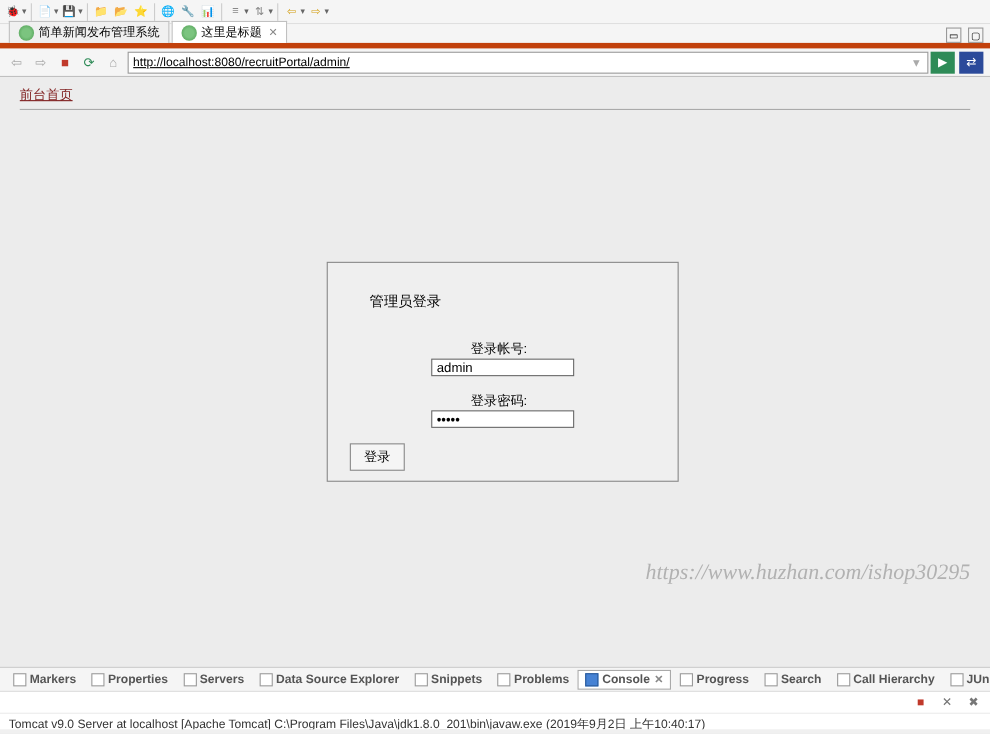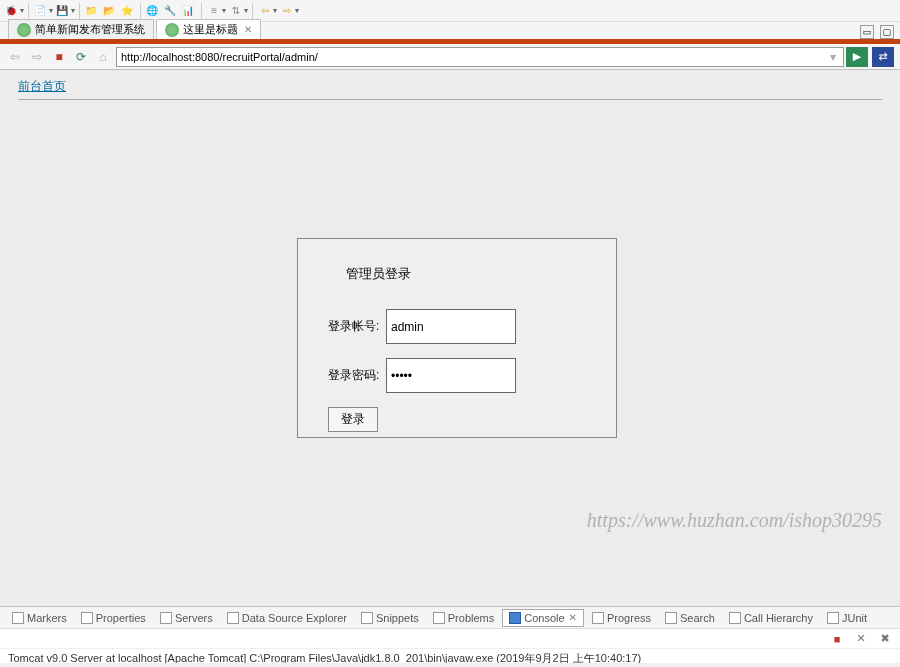--- a/index.html
+++ b/index.html
@@ -19,43 +19,43 @@
     .globe { background: radial-gradient(#7bc47f 40%, #4a9a4e); }
     .tab-close { margin-left: 6px; color: #888; font-size: 10px; }
     .tab-ctrl { position: absolute; right: 6px; top: 3px; display: flex; gap: 6px; }
     .tab-ctrl span { width: 14px; height: 14px; border: 1px solid #999; display: inline-flex; align-items: center; justify-content: center; font-size: 9px; cursor: pointer; }
     
     
     .addr-bar { height: 26px; background: #f5f5f5; border-bottom: 1px solid #c0c0c0; display: flex; align-items: center; padding: 0 6px; gap: 4px; }
     .nav-btn { width: 18px; height: 18px; display: inline-flex; align-items: center; justify-content: center; cursor: pointer; font-size: 12px; color: #2b7abf; }
     .nav-btn.red { color: #c0392b; }
     .nav-btn.gray { color: #aaa; }
-    .url-input { flex: 1; height: 20px; border: 1px solid #999; background: #fff; padding: 0 4px; font-size: 11px; }
+    .url-input { flex: 1; height: 20px; border: 1px solid #999; background: #fff; padding: 0 4px; font-size: 11px; text-decoration: underline; }
     .go-btn { width: 22px; height: 20px; background: #2e8b57; display: inline-flex; align-items: center; justify-content: center; color: #fff; cursor: pointer; font-size: 11px; }
     .switch-btn { width: 22px; height: 20px; background: #2b4a9a; display: inline-flex; align-items: center; justify-content: center; color: #fff; cursor: pointer; font-size: 11px; }
     
     
     .page-content { background: #ececec; height: 536px; position: relative; padding: 8px 18px; }
-    .front-link { color: #0369a1; text-decoration: underline; font-size: 12px; cursor: pointer; }
+    .front-link { color: #7f1d1d; text-decoration: underline; font-size: 12px; cursor: pointer; }
     .hr-line { border: none; border-top: 1px solid #aaa; margin-top: 4px; }
     
     
-    .login-box { position: absolute; left: 297px; top: 168px; width: 320px; height: 200px; border: 1px solid #888; background: #efefef; padding: 26px 30px; }
+    .login-box { position: absolute; left: 297px; top: 168px; width: 320px; height: 200px; border: 1px solid #888; background: #efefef; padding: 26px 20px; }
     .login-title { font-size: 13px; margin-bottom: 26px; margin-left: 18px; }
-    .form-row { display: flex; align-items: center; margin-bottom: 14px; }
+    .form-row { display: flex; align-items: center; margin-bottom: 14px; flex-direction: column; }
     .form-label { width: 58px; font-size: 12px; }
-    .form-input { width: 130px; height: 35px; border: 1px solid #666; background: #fff; padding: 0 4px; font-size: 12px; }
+    .form-input { width: 130px; height: 16px; border: 1px solid #666; background: #fff; padding: 0 4px; font-size: 12px; }
     .login-btn-wrap { margin-top: 6px; }
     .login-btn { padding: 3px 12px; border: 1px solid #888; background: #f5f5f5; font-size: 12px; cursor: pointer; }
     
     .watermark { position: absolute; right: 18px; bottom: 74px; font-size: 20px; color: #999; font-style: italic; font-family: serif; opacity: 0.7; }
     
     
     .bottom-tabs { height: 22px; background: #f5f5f5; border-top: 1px solid #c0c0c0; display: flex; align-items: center; padding: 0 6px; gap: 2px; overflow: hidden; }
-    .btab { display: flex; align-items: center; padding: 2px 6px; font-size: 11px; color: #555; cursor: pointer; white-space: nowrap; }
+    .btab { display: flex; align-items: center; padding: 2px 6px; font-size: 11px; color: #555; cursor: pointer; white-space: nowrap; font-weight: bold; }
     .btab.active { background: #fff; border: 1px solid #aaa; }
     .btab-icon { width: 12px; height: 12px; margin-right: 3px; display: inline-block; border: 1px solid #999; background: #fff; }
     .btab-icon.console { background: #4682d4; border-color: #2a5a9a; }
     .btab-close { margin-left: 4px; color: #888; font-size: 10px; }
     
     
     .console-panel { height: 20px; background: #fff; border-top: 1px solid #ddd; display: flex; align-items: center; justify-content: flex-end; padding: 0 8px; gap: 10px; }
     .cbtn { width: 14px; height: 14px; display: inline-flex; align-items: center; justify-content: center; cursor: pointer; font-size: 11px; }
     .cbtn.red { color: #c0392b; }
     .cbtn.gray { color: #777; }

